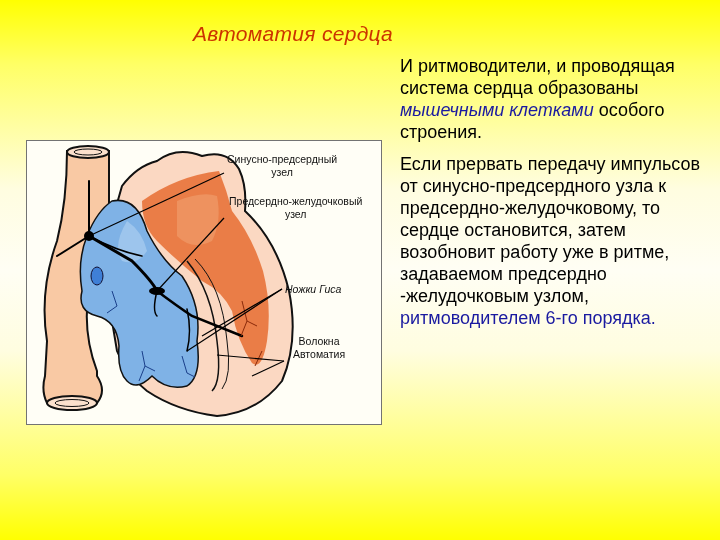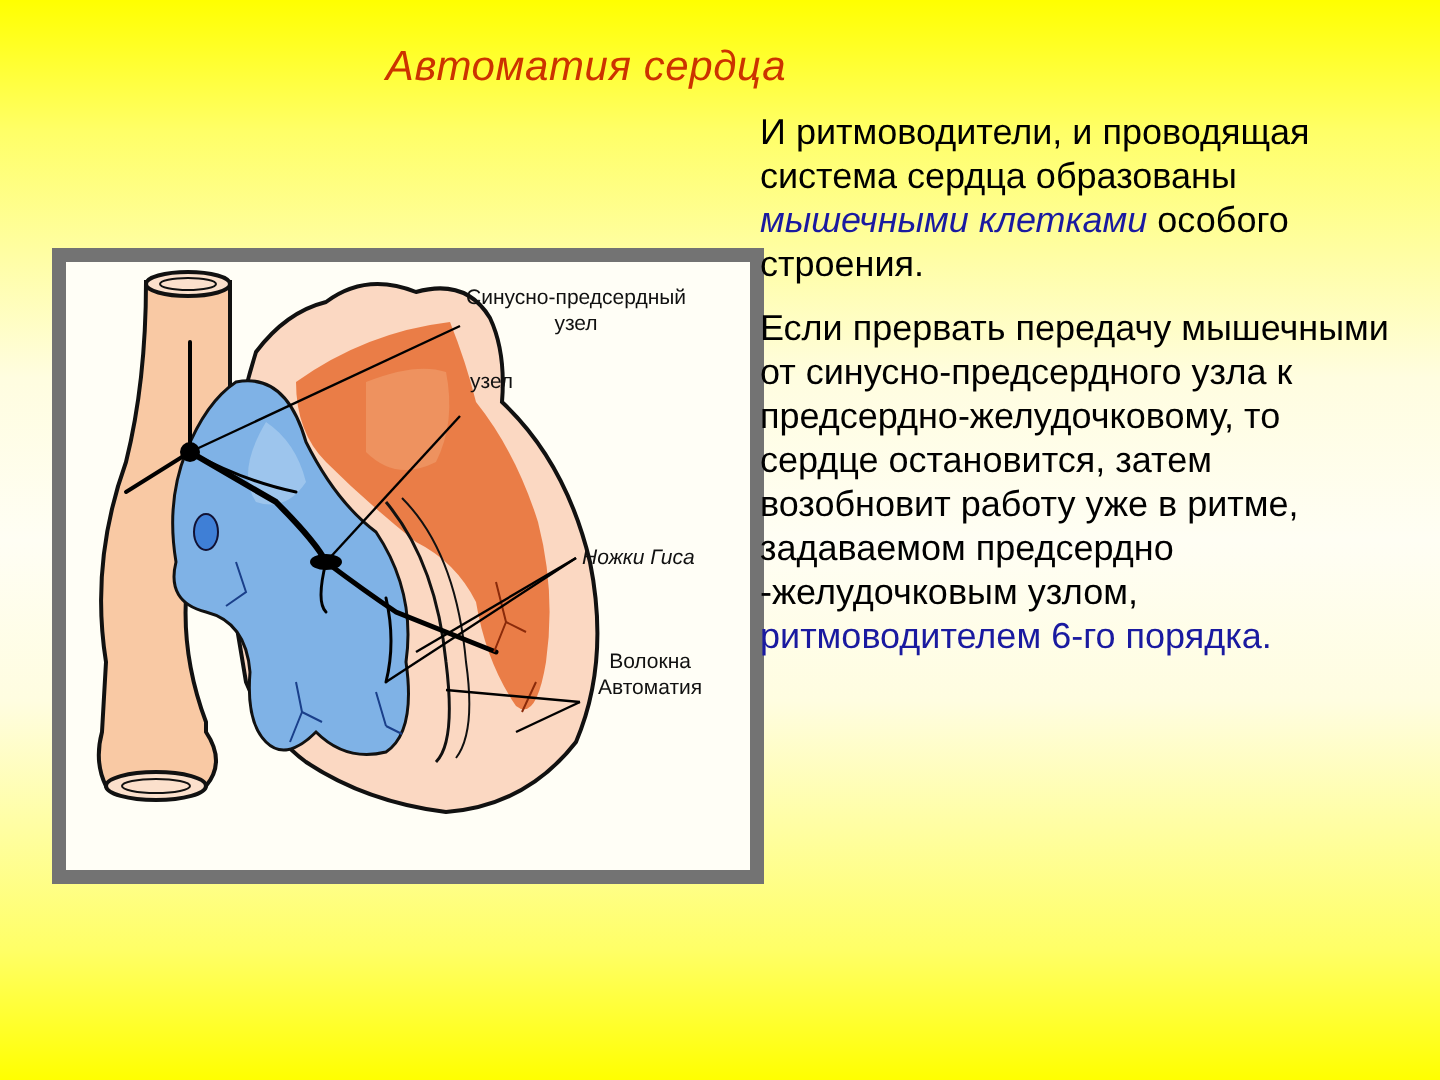--- a/index.html
+++ b/index.html
@@ -8,29 +8,29 @@
     font-family: "Liberation Sans", sans-serif;
     background: linear-gradient(to bottom, #ffff00 0%, #ffff66 12%, #fffde0 35%, #fffef4 50%, #fffde0 65%, #ffff66 88%, #ffff00 100%);
   }
   .title {
     position:absolute; left:0; width:576px; top:22px;
     text-align:center; font-style:italic; font-size:21px;
     color:#cc3300; letter-spacing:0.3px;
     padding-left:10px; box-sizing:border-box;
   }
   .text-col {
-    position:absolute; left:380px; top:55px; width:320px;
+    position:absolute; left:400px; top:55px; width:320px;
     font-size:18px; line-height:22px; color:#000;
   }
   .para { margin:0 0 10px 0; }
   .hl { color:#1a1aa0; }
   .hl-it { color:#1a1aa0; font-style:italic; }
   .figure {
-    position:absolute; left:26px; top:124px; width:356px; height:318px;
-    background:#fffef6; border:7px solid #737373; box-sizing:border-box;
+    position:absolute; left:26px; top:140px; width:356px; height:285px;
+    background:#fffef6; border:1px solid #737373; box-sizing:border-box;
   }
   .figure svg { position:absolute; left:0; top:0; }
   .lbl {
     position:absolute; font-size:10.5px; line-height:13px; color:#111;
     text-align:center; white-space:nowrap;
   }
 </style>
 </head>
 <body>
 
@@ -91,25 +91,26 @@
       <line x1="160" y1="210" x2="255" y2="148"></line>
       <line x1="190" y1="214" x2="257" y2="220"></line>
       <line x1="225" y1="235" x2="257" y2="220"></line>
     </g>
   </svg>
   <div class="lbl" style="left:200px; top:12px;">
     <div>Синусно-предсердный</div>
     <div>узел</div>
   </div>
   <div class="lbl" style="left:202px; top:54px;">
+    <div>Предсердно-желудочковый</div>
     <div>узел</div>
   </div>
   <div class="lbl" style="left:258px; top:142px;font-style:italic;">Ножки Гиса</div>
   <div class="lbl" style="left:266px; top:194px;">
     <div>Волокна</div>
     <div>Автоматия</div>
   </div>
 </div>
 
 <div class="text-col">
   <p class="para"><span>И ритмоводители, и проводящая система сердца образованы </span><span class="hl-it">мышечными клетками</span><span> особого строения.</span></p>
-  <p class="para"><span>Если прервать передачу мышечными от синусно-предсердного узла к предсердно-желудочковому, то сердце остановится, затем возобновит работу уже в ритме, задаваемом предсердно -желудочковым узлом, </span><span class="hl">ритмоводителем 6-го порядка.</span></p>
+  <p class="para"><span>Если прервать передачу импульсов от синусно-предсердного узла к предсердно-желудочковому, то сердце остановится, затем возобновит работу уже в ритме, задаваемом предсердно -желудочковым узлом, </span><span class="hl">ритмоводителем 6-го порядка.</span></p>
 </div>
 
 </body></html>

